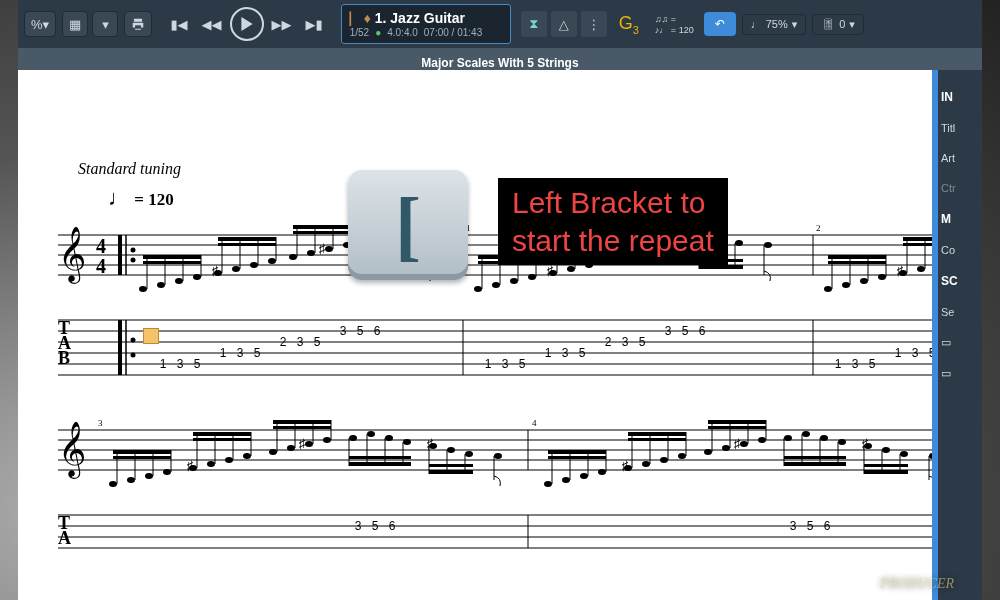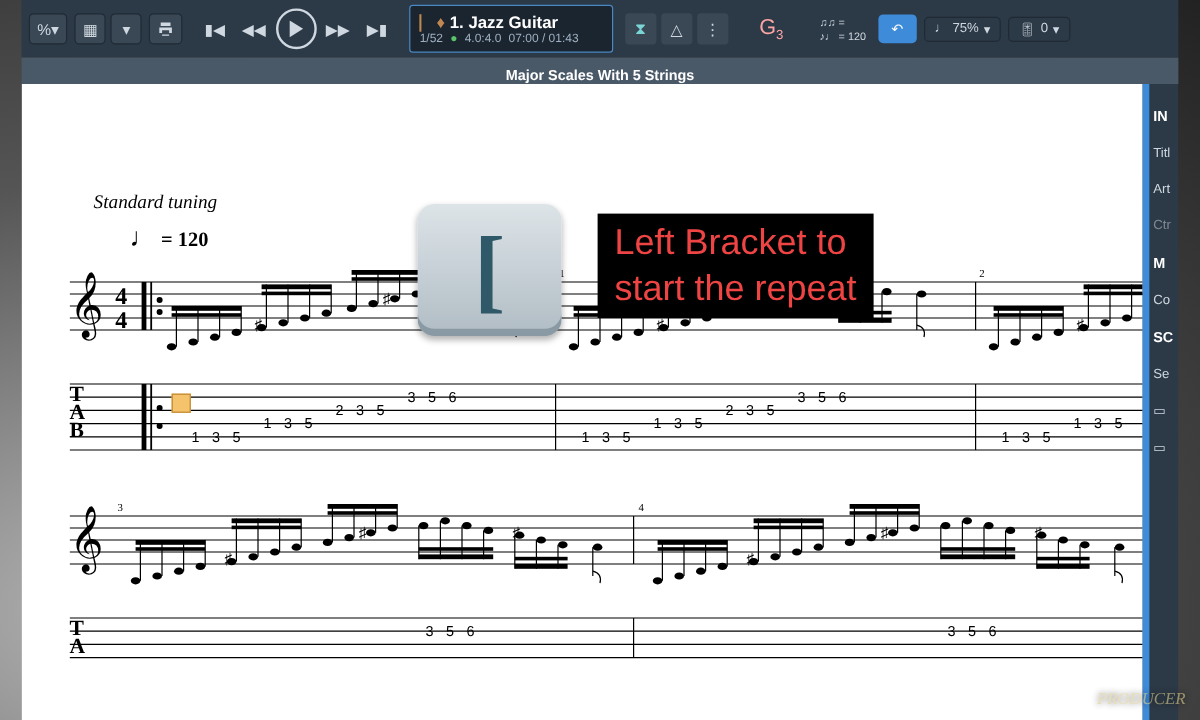--- a/index.html
+++ b/index.html
@@ -39,21 +39,21 @@
     display: flex; flex-direction: column; justify-content: center;
     font-size: 11px;
   }
   .track-name { font-weight: bold; font-size: 14px; color: #fff; }
   .track-sub { font-size: 10px; color: #9fb0c0; display: flex; gap: 6px; }
   .tool-icons { display: flex; gap: 4px; margin-left: 4px; }
   .icon-box {
     width: 26px; height: 26px; background: #3a4856; border-radius: 3px;
     display: flex; align-items: center; justify-content: center; font-size: 13px;
   }
-  .chord { font-size: 18px; color: #fca5a5; margin: 0 20px; }
+  .chord { font-size: 18px; color: #eab308; margin: 0 6px; }
   .chord sub { font-size: 11px; }
   .undo-btn {
     background: #3d8bd9; color: #fff; border-radius: 4px;
     width: 32px; height: 24px; display: flex; align-items: center; justify-content: center;
   }
   .tempo-box {
     display: flex; align-items: center; gap: 4px;
     background: #2c3946; padding: 3px 8px; border: 1px solid #1f2a35; border-radius: 4px;
     font-size: 11px;
   }
@@ -63,21 +63,21 @@
     display: flex; align-items: flex-end; justify-content: center;
     font-size: 12px; font-weight: bold;
   }
   
   .content { flex: 1; display: flex; position: relative; overflow: hidden; }
   .score {
     flex: 1; background: #fff; position: relative; overflow: hidden;
     font-family: Georgia, 'Times New Roman', serif;
   }
   .side-panel {
-    width: 24px; background: #2c3946; color: #cfd8e0;
+    width: 44px; background: #2c3946; color: #cfd8e0;
     font-size: 10px; padding-top: 20px;
     display: flex; flex-direction: column; gap: 18px; align-items: flex-start;
     padding-left: 3px;
   }
   .side-panel .sec { font-weight: bold; font-size: 12px; color: #fff; }
   .side-panel .sub { font-size: 11px; }
   
   .tuning { position: absolute; left: 60px; top: 90px; font-size: 16px; font-style: italic; }
   .tempo-mark { position: absolute; left: 90px; top: 115px; font-size: 17px; font-weight: bold; }
   .tempo-mark .note { font-size: 22px; }
@@ -101,21 +101,21 @@
     font-size: 78px; font-weight: bold; color: #2f5968;
     box-shadow: inset 0 -6px 0 #8a9aa4, 0 3px 5px rgba(0,0,0,0.3);
   }
   .annotation {
     position: absolute; left: 480px; top: 108px;
     background: #000; color: #ef4444;
     font-size: 30px; font-family: Arial, sans-serif;
     padding: 6px 14px; line-height: 1.25;
   }
   .watermark {
-    position: absolute; right: 12px; bottom: 8px;
+    position: absolute; right: 46px; bottom: 8px;
     font-family: 'Times New Roman', serif; font-size: 14px;
     color: #d8c98a; text-shadow: 0 0 6px #000; opacity: 0.6;
     font-style: italic;
   }
 </style>
 </head>
 <body>
 
 <div class="app">
 

